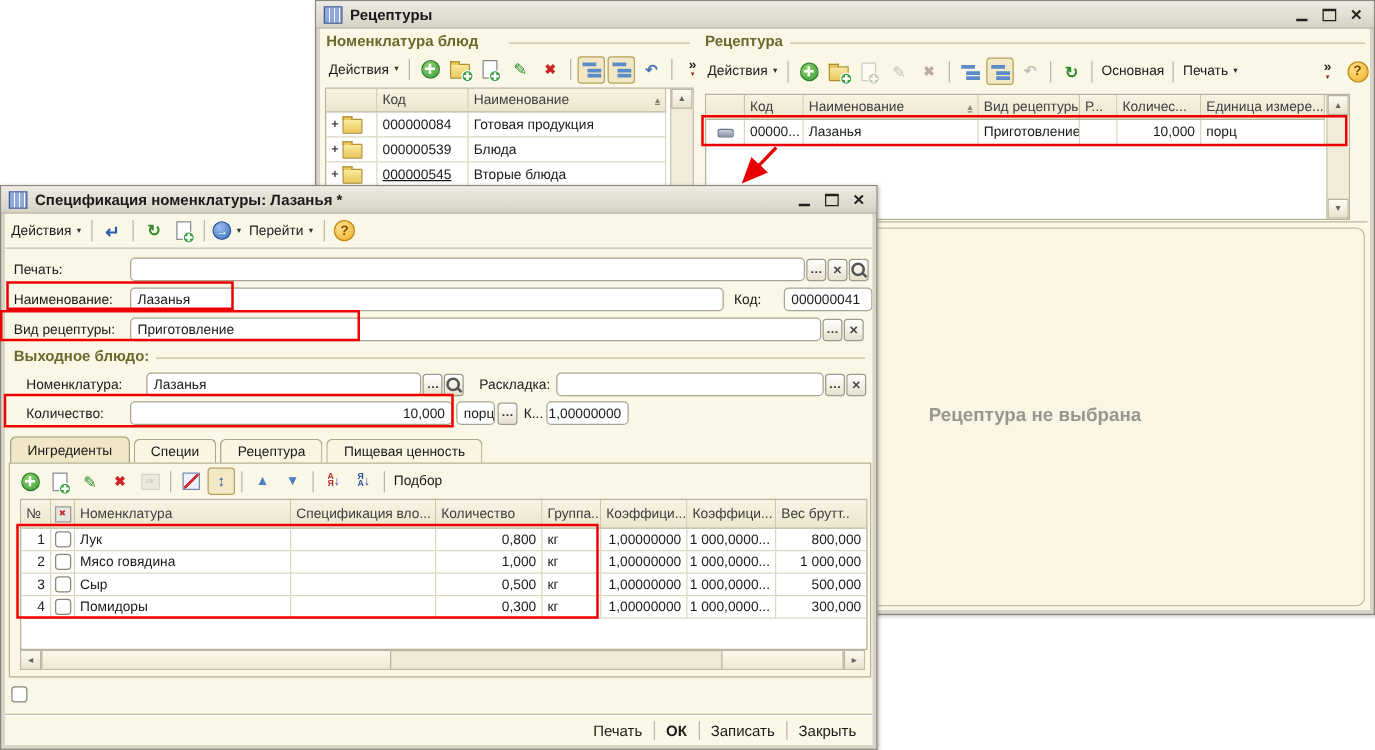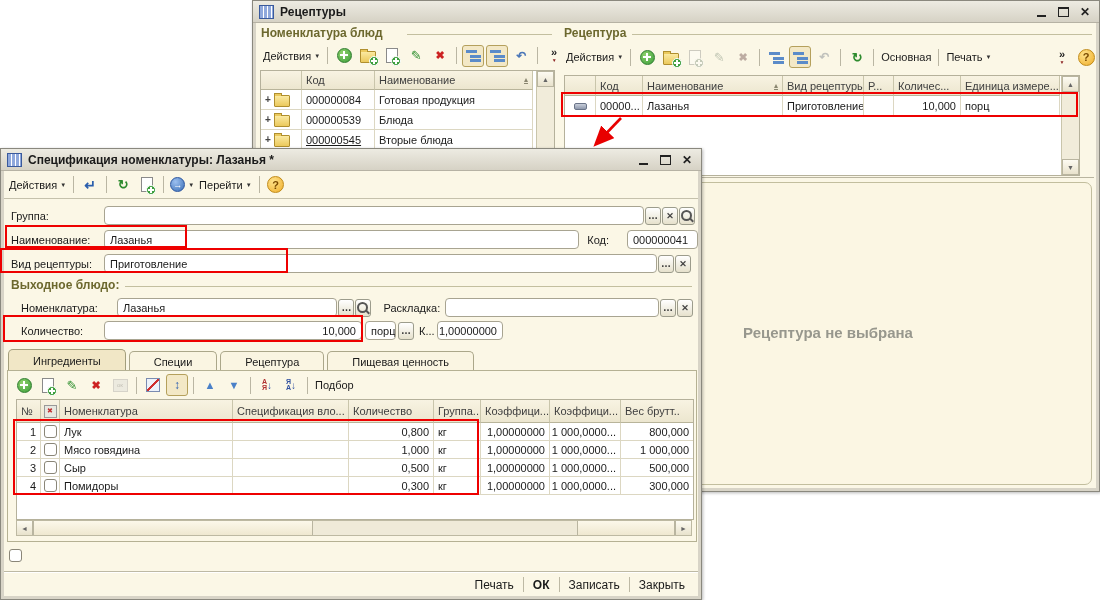--- a/index.html
+++ b/index.html
@@ -98,21 +98,21 @@
   .fld.rt{justify-content:flex-end;}
   .minibtn{box-sizing:border-box;height:18px;min-width:16px;border:1px solid #9C9C8C;border-radius:3px;
        background:linear-gradient(#FFFFFF,#E6E1CC);display:inline-flex;align-items:center;justify-content:center;
        font-size:10px;color:#333;margin-left:1px;flex:none;}
   .minibtn.ellip::before{content:"…";font-weight:bold;}
   .minibtn.clr::before{content:"✕";font-size:9px;font-weight:bold;color:#444;}
   .flabel{white-space:nowrap;flex:none;}
   .frow{position:absolute;display:flex;align-items:center;height:19px;}
 
   
-  .tab{display:inline-block;box-sizing:border-box;padding:4px 24px;border:1px solid #ABA78A;border-bottom:none;
+  .tab{display:inline-block;box-sizing:border-box;padding:4px 13px;border:1px solid #ABA78A;border-bottom:none;
        border-radius:5px 5px 0 0;background:#FAF5E2;margin-right:3px;font-size:11px;position:relative;top:1px;}
   .tab.active{background:#F1E7C6;border-color:#A39E7C;padding-top:5px;top:0;}
 
   
   .hsb{position:absolute;box-sizing:border-box;height:16px;background:#EFEAD8;border:1px solid #BDB9A2;display:flex;align-items:stretch;}
   .harrow{width:15px;background:linear-gradient(#FDFBF2,#E8E2CC);border-right:1px solid #B9B5A0;display:flex;align-items:center;justify-content:center;font-size:7px;color:#666;flex:none;}
   .harrow.r{border-right:none;border-left:1px solid #B9B5A0;}
   .harrow.l::before{content:"◄";} .harrow.r::before{content:"►";}
   .hthumb{background:linear-gradient(#FCF8EA,#EFE8D0);border:1px solid #B9B5A0;border-top:none;border-bottom:none;flex:none;}
 
@@ -343,21 +343,21 @@
             <span class="ic i-goto"></span>
           </span>
         <span class="tlabel caret">Перейти</span>
         <span class="tsep"></span>
         <span class="tbtn">
             <span class="ic i-help"></span>
           </span>
       </div>
 
       <div class="frow" style="left:7px;top:35px;width:687px;">
-        <span class="flabel" style="width:93px;">Группа:</span>
+        <span class="flabel" style="width:93px;">Печать:</span>
         <span class="fld" style="width:540px;"></span>
         <span class="minibtn ellip"></span>
         <span class="minibtn clr"></span>
         <span class="minibtn">
             <span class="ic i-search"></span>
           </span>
       </div>
 
       <div class="frow" style="left:7px;top:59px;width:687px;">
         <span class="flabel" style="width:93px;">Наименование:</span>

